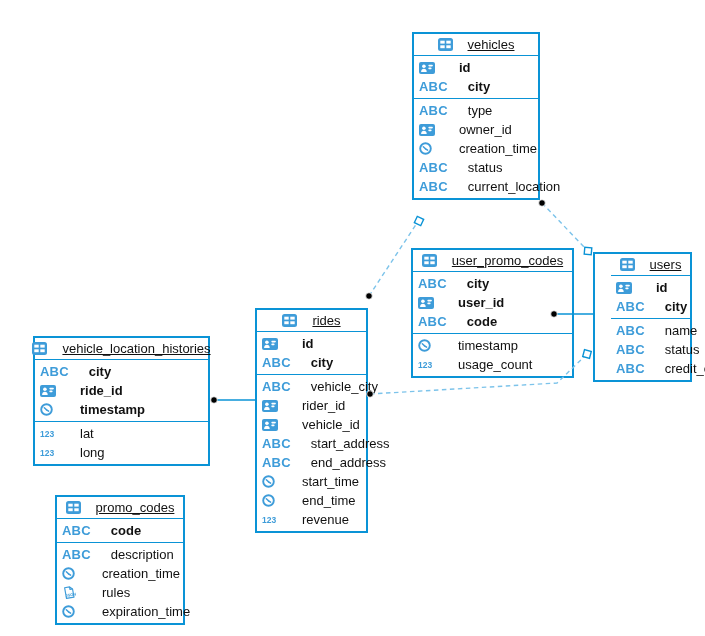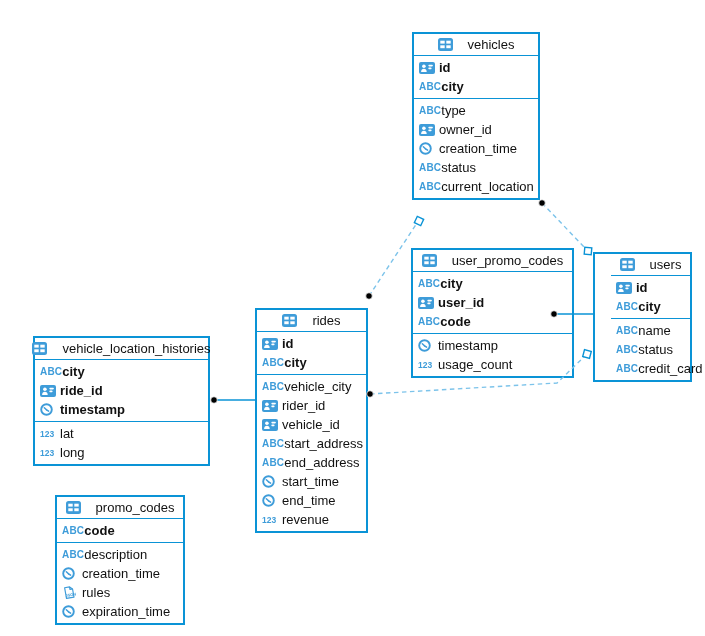--- a/index.html
+++ b/index.html
@@ -12,31 +12,31 @@
     font-family:"Liberation Sans",sans-serif;overflow:hidden;
   }
   #wires{position:absolute;left:0;top:0;width:705px;height:636px;z-index:3;pointer-events:none;}
   .table{
     position:absolute;z-index:2;background:#fff;color:#111;
     border:2px solid var(--accent);box-sizing:border-box;
   }
   .table-header{
     display:flex;align-items:center;justify-content:center;gap:15px;
     height:21px;border-bottom:1.5px solid var(--accent);
-    padding:0 3px;font-size:13px;white-space:nowrap;
+    padding:0 3px;font-size:13px;white-space:nowrap;text-decoration:underline;
   }
   .tsection{padding:2px 0;}
   .tsection.cols{border-top:1.5px solid var(--accent);}
   .trow{
-    display:flex;align-items:center;gap:0;height:19px;
+    display:flex;align-items:center;gap:20px;height:19px;
     padding:0 4px 0 5px;font-size:13px;white-space:nowrap;
   }
   .trow.pk .fname{font-weight:bold;}
   .icell{flex:0 0 20px;display:flex;align-items:center;justify-content:flex-start;}
-  .t-abc{font-size:10px;font-weight:bold;letter-spacing:.2px;color:var(--icon);}
+  .t-abc{font-size:13px;font-weight:bold;letter-spacing:.2px;color:var(--icon);}
   .t-123{font-size:8.5px;font-weight:bold;color:var(--icon);}
   .fname{line-height:19px;}
 </style>
 </head>
 <body>
 
 <div id="canvas">
   <svg id="wires">
       <polyline points="214,400 257,400" fill="none" stroke="#0a93d6" stroke-width="1.4"></polyline>
       <polyline points="554,314 595,314" fill="none" stroke="#0a93d6" stroke-width="1.4"></polyline>

